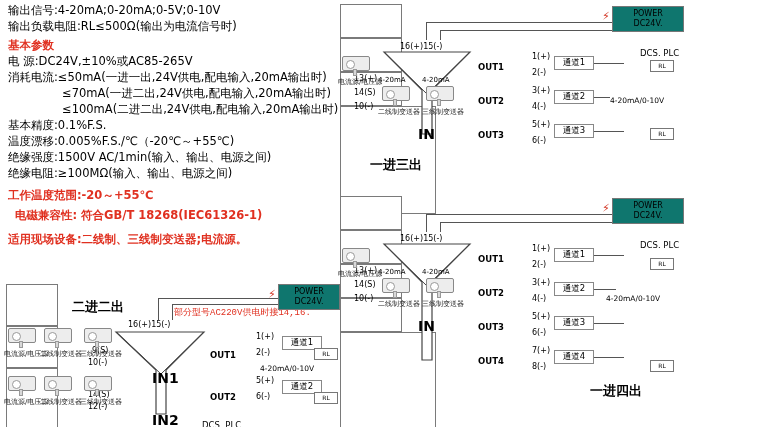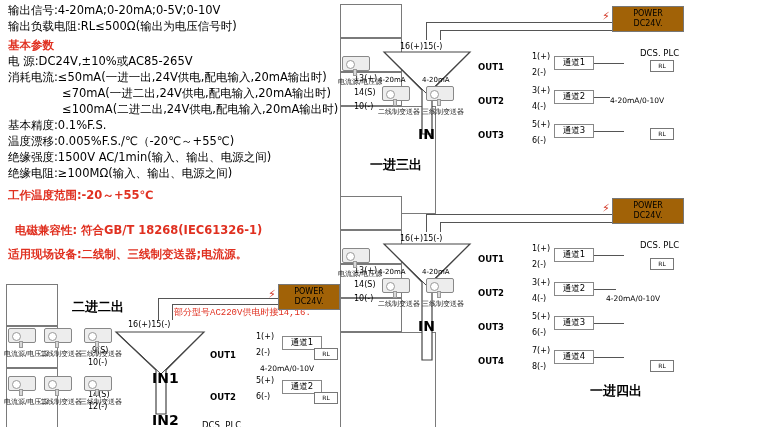--- a/index.html
+++ b/index.html
@@ -16,51 +16,51 @@
   .bold{font-weight:bold;}
   .title-red{color:#e03020;font-weight:bold;}
   .lbl7{font-size:7px;white-space:nowrap;}
   .box{border:1px solid #7a7a7a;box-sizing:border-box;background:#fff;}
   .line{background:#555;position:absolute;}
   .hline{height:1px;}
   .vline{width:1px;}
   .diagram-title{font-size:13px;font-weight:bold;text-align:right;}
   .ch-box{position:absolute;border:1px solid #888;box-sizing:border-box;background:#fff;
           font-size:8.5px;display:flex;align-items:center;justify-content:center;}
-  .power-box{position:absolute;border:1px solid #777;box-sizing:border-box;background:#a16207;
+  .power-box{position:absolute;border:1px solid #777;box-sizing:border-box;background:#0f766e;
           font-size:8px;display:flex;flex-direction:column;align-items:center;justify-content:center;line-height:10px;}
   .dcs{position:absolute;font-size:8.5px;}
   .out-lbl{position:absolute;font-size:8.5px;font-weight:bold;}
   .in-lbl{position:absolute;font-size:14px;font-weight:bold;}
   .pin{position:absolute;font-size:8px;white-space:nowrap;}
   .sensor{position:absolute;}
   .sensor .cap{position:absolute;left:0;top:0;width:26px;height:13px;border:1px solid #888;border-radius:2px;background:#ededed;}
   .sensor .cap:after{content:"";position:absolute;left:3px;top:3px;width:7px;height:7px;border:1px solid #999;border-radius:50%;background:#fff;}
   .sensor .stem{position:absolute;left:11px;top:13px;width:4px;height:7px;background:#d8d8d8;border:1px solid #999;box-sizing:border-box;}
   .sensor .cname{position:absolute;top:21px;left:-4px;font-size:7px;white-space:nowrap;color:#222;}
   .rl{position:absolute;width:22px;height:10px;border:1px solid #777;background:#fff;font-size:6px;text-align:center;line-height:10px;}
   .funnel{position:absolute;}
 </style>
 </head>
 <body>
 
 <div class="abs" style="left:8px;top:2px;width:400px;">
   <div class="spec">输出信号:4-20mA;0-20mA;0-5V;0-10V</div>
-  <div class="spec">输出负载电阻:RL≤500Ω(输出为电压信号时)</div>
+  <div class="spec">输出负载电阻:RL≤500Ω(输出为电流信号时)</div>
   <div class="spec red bold" style="margin-top:3px;">基本参数</div>
   <div class="spec">电   源:DC24V,±10%或AC85-265V</div>
   <div class="spec">消耗电流:≤50mA(一进一出,24V供电,配电输入,20mA输出时)</div>
   <div class="spec" style="padding-left:54px;">≤70mA(一进二出,24V供电,配电输入,20mA输出时)</div>
   <div class="spec" style="padding-left:54px;">≤100mA(二进二出,24V供电,配电输入,20mA输出时)</div>
   <div class="spec">基本精度:0.1%F.S.</div>
   <div class="spec">温度漂移:0.005%F.S./℃（-20℃～+55℃)</div>
   <div class="spec">绝缘强度:1500V AC/1min(输入、输出、电源之间)</div>
   <div class="spec">绝缘电阻:≥100MΩ(输入、输出、电源之间)</div>
   <div class="spec red bold" style="margin-top:6px;">工作温度范围:-20～+55℃</div>
-  <div class="spec red bold" style="margin-top:19px;padding-left:7px;">电磁兼容性: 符合GB/T 18268(IEC61326-1)</div>
+  <div class="spec red bold" style="margin-top:4px;padding-left:7px;">电磁兼容性: 符合GB/T 18268(IEC61326-1)</div>
   <div class="spec title-red" style="margin-top:8px;">适用现场设备:二线制、三线制变送器;电流源。</div>
 </div>
 
 <div class="abs red" style="left:174px;top:306px;font-size:9px;font-family:Liberation Mono, monospace;">部分型号AC220V供电时接14,16.</div>
 
 <div class="abs" style="left:340px;top:4px;width:420px;height:185px;">
 
   <div class="power-box" style="left:272px;top:2px;width:72px;height:26px;">
     <span>POWER</span>
     <span>DC24V.</span>

